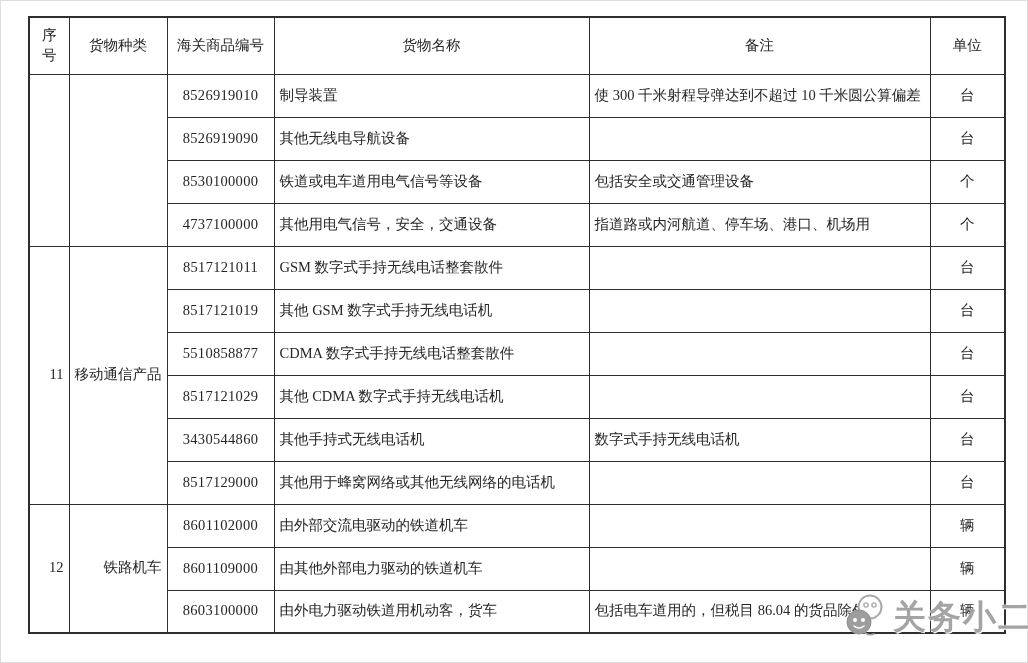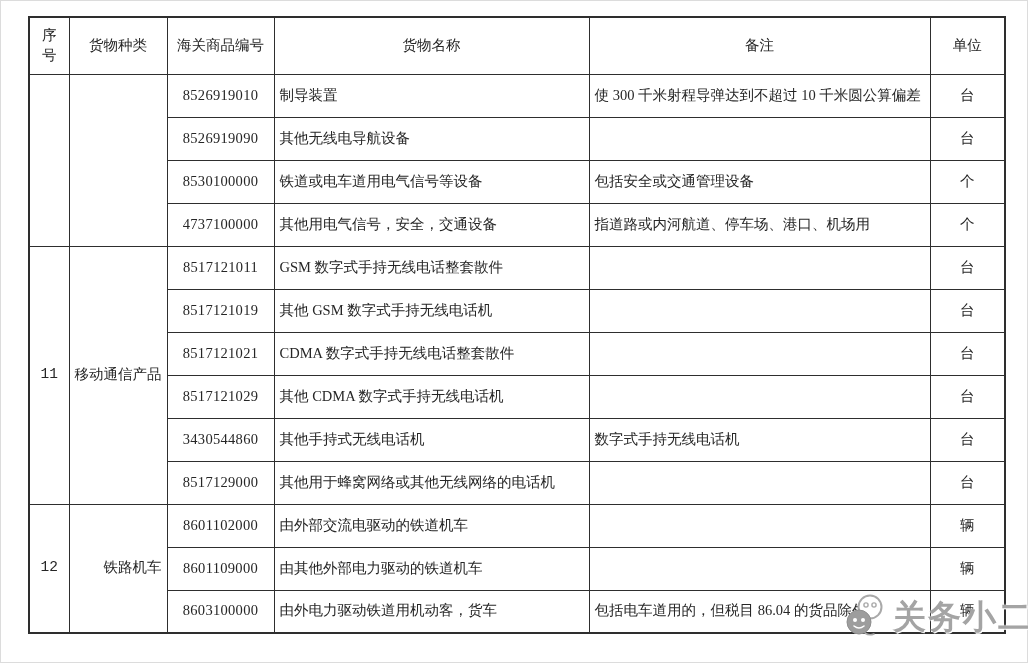--- a/index.html
+++ b/index.html
@@ -29,21 +29,21 @@
     border: 1px solid #2e2e2e;
     font-weight: normal;
     font-size: 14.5px;
     padding: 2px 5px;
     overflow: hidden;
     line-height: 1.35;
   }
   table.goods thead tr { height: 57px; }
   table.goods tbody tr { height: 43px; }
   th.col-head { text-align: center; vertical-align: middle; }
-  td.serial   { text-align: center; vertical-align: middle; font-size: 15px; font-family: Liberation Mono, monospace; }
+  td.serial   { text-align: right; vertical-align: middle; font-size: 15px; }
   td.category { text-align: right; vertical-align: middle; padding: 2px 1px; }
   td.code     { text-align: center; vertical-align: middle; font-size: 15px; letter-spacing: .3px; }
   td.name     { text-align: left;   vertical-align: middle; }
   td.remark   { text-align: left;   vertical-align: middle; }
   td.unit     { text-align: center; vertical-align: middle; }
   .watermark {
     position: absolute;
     left: 840px; top: 592px;
     display: flex;
     align-items: center;
@@ -120,21 +120,21 @@
           <td class="remark"></td>
           <td class="unit">台</td>
         </tr>
         <tr>
           <td class="code">8517121019</td>
           <td class="name">其他 GSM 数字式手持无线电话机</td>
           <td class="remark"></td>
           <td class="unit">台</td>
         </tr>
         <tr>
-          <td class="code">8517121021</td>
+          <td class="code">5510858877</td>
           <td class="name">CDMA 数字式手持无线电话整套散件</td>
           <td class="remark"></td>
           <td class="unit">台</td>
         </tr>
         <tr>
           <td class="code">8517121029</td>
           <td class="name">其他 CDMA 数字式手持无线电话机</td>
           <td class="remark"></td>
           <td class="unit">台</td>
         </tr>

